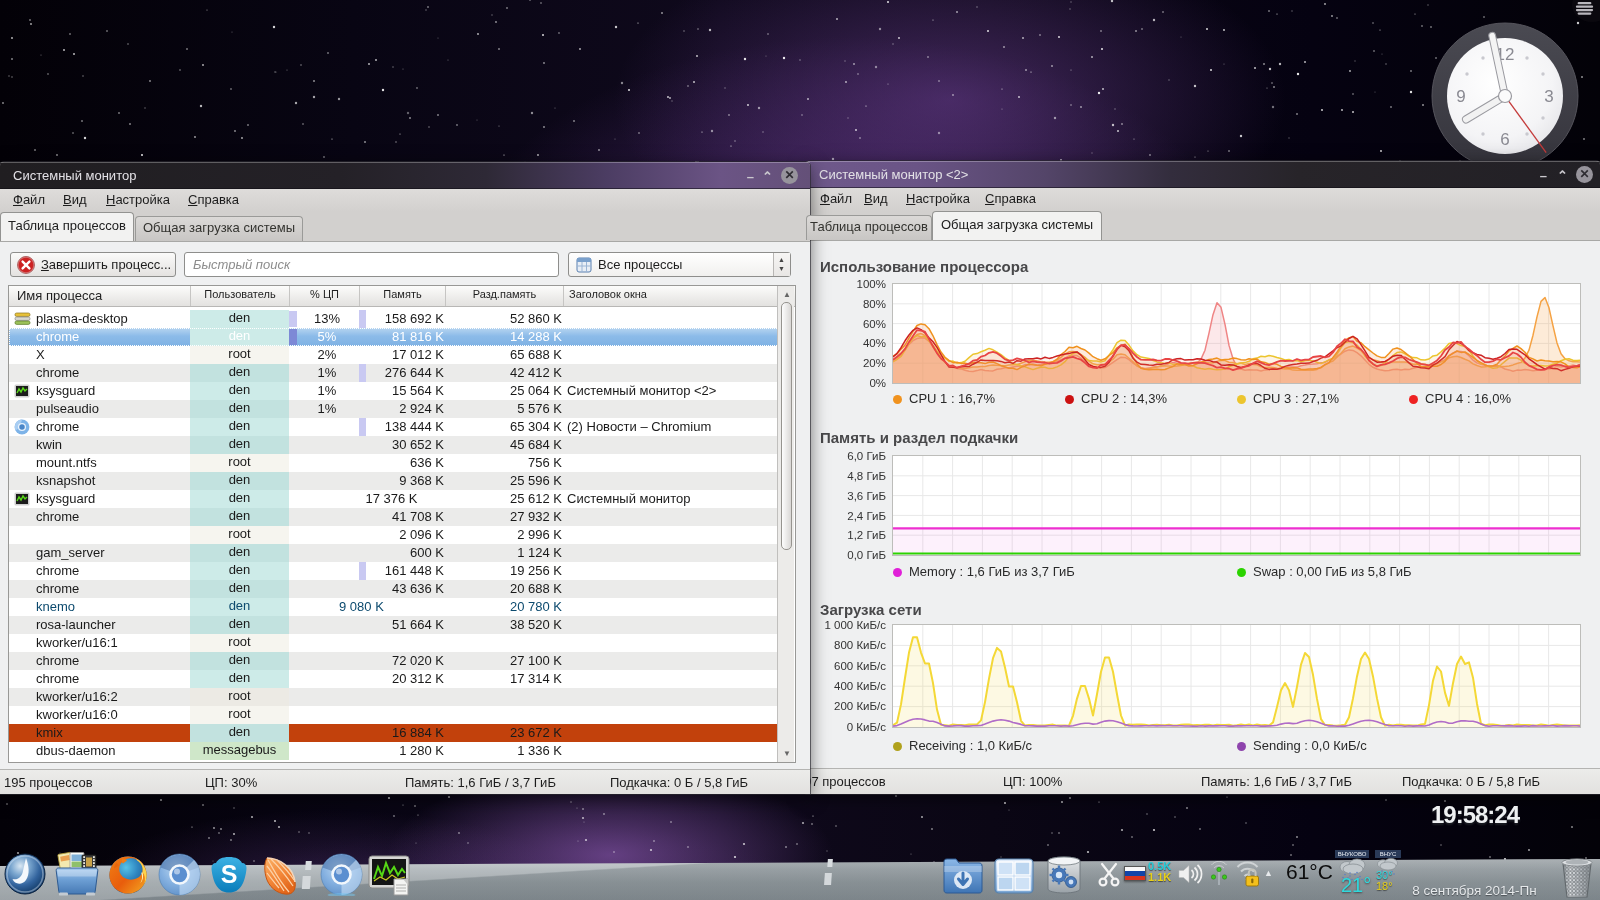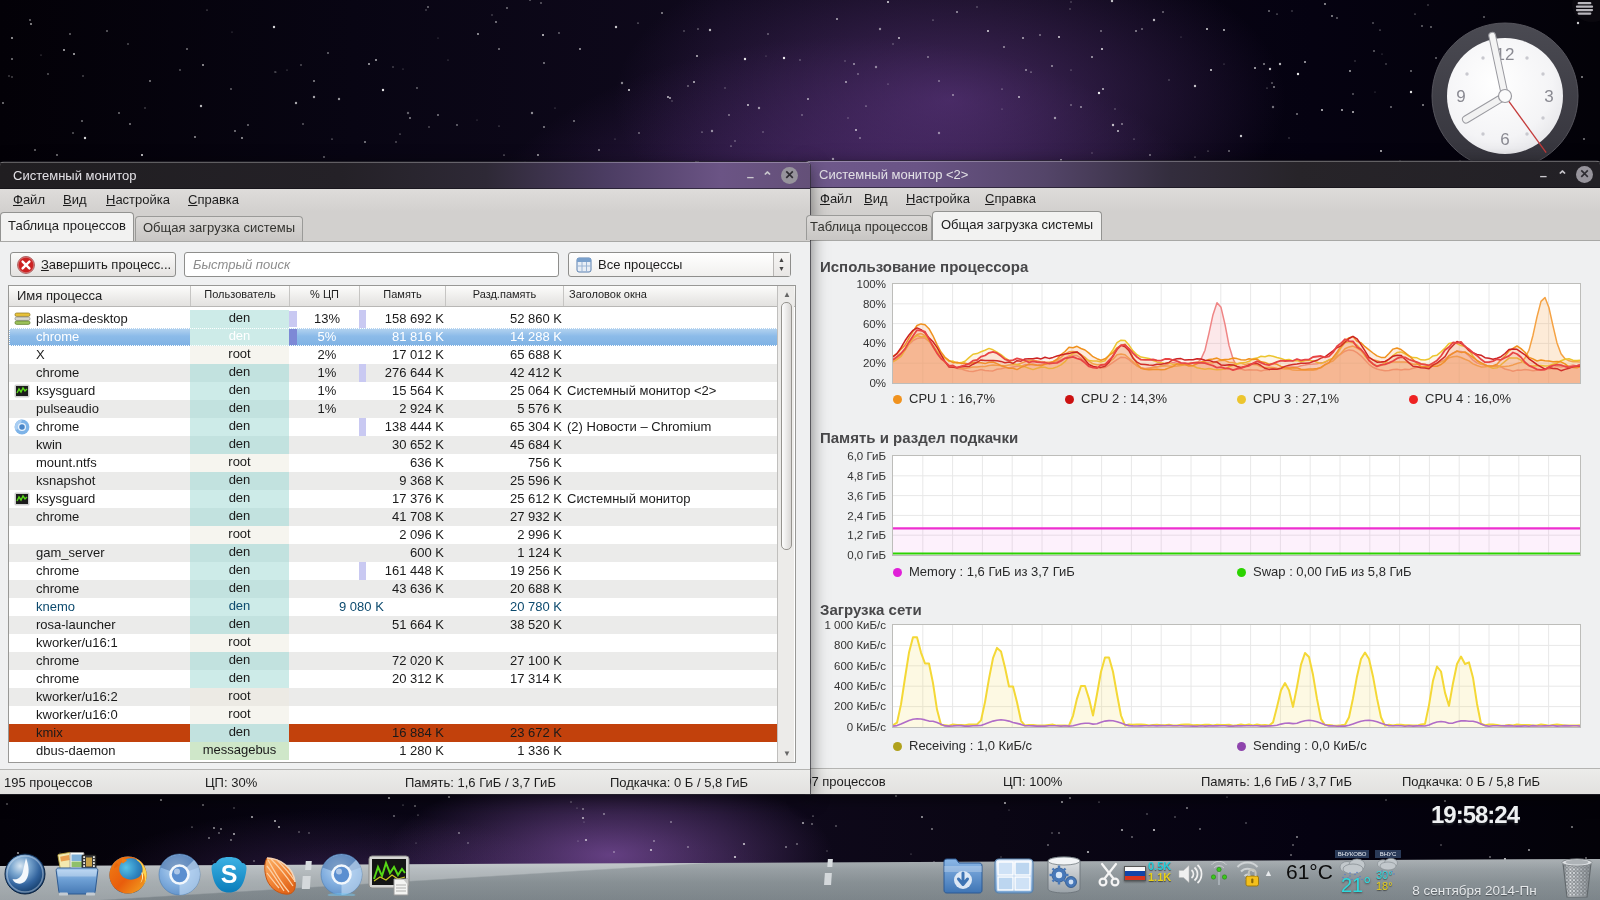--- a/index.html
+++ b/index.html
@@ -819,21 +819,21 @@
           <div style="position:absolute;left:440px;top:1px;width:113px;text-align:right">25 596 K</div>
         </div>
 <div style="position:absolute;left:9px;top:180px;width:770px;height:18px;background:#ffffff;color:#1a1a1a">
           <span style="position:absolute;left:5px;top:1px"><svg width="16" height="16" viewBox="0 0 16 16">
               <rect x="0.5" y="1.5" width="15" height="13" rx="1.5" fill="#cfcfcf"></rect>
               <rect x="2" y="3" width="12" height="10" fill="#1c1c1c"></rect>
               <polyline points="3,10 5,6 7,9 9,5 11,8 13,6" fill="none" stroke="#58d818" stroke-width="1.4"></polyline>
             </svg></span>
           <span style="position:absolute;left:27px;top:1px;white-space:nowrap">ksysguard</span>
           <div style="position:absolute;left:181px;top:0;width:99px;height:18px;background:#cdebe8;text-align:center">den</div>
-          <div style="position:absolute;left:330px;top:1px;width:105px;text-align:right">17 376 K</div>
+          <div style="position:absolute;left:330px;top:1px;width:105px;text-align:center">17 376 K</div>
           <div style="position:absolute;left:440px;top:1px;width:113px;text-align:right">25 612 K</div>
           <span style="position:absolute;left:558px;top:1px;white-space:nowrap">Системный монитор</span>
         </div>
 <div style="position:absolute;left:9px;top:198px;width:770px;height:18px;background:#ebebea;color:#1a1a1a">
           <span style="position:absolute;left:27px;top:1px;white-space:nowrap">chrome</span>
           <div style="position:absolute;left:181px;top:0;width:99px;height:18px;background:#c2e2df;text-align:center">den</div>
           <div style="position:absolute;left:330px;top:1px;width:105px;text-align:right">41 708 K</div>
           <div style="position:absolute;left:440px;top:1px;width:113px;text-align:right">27 932 K</div>
         </div>
 <div style="position:absolute;left:9px;top:216px;width:770px;height:18px;background:#ffffff;color:#1a1a1a">

